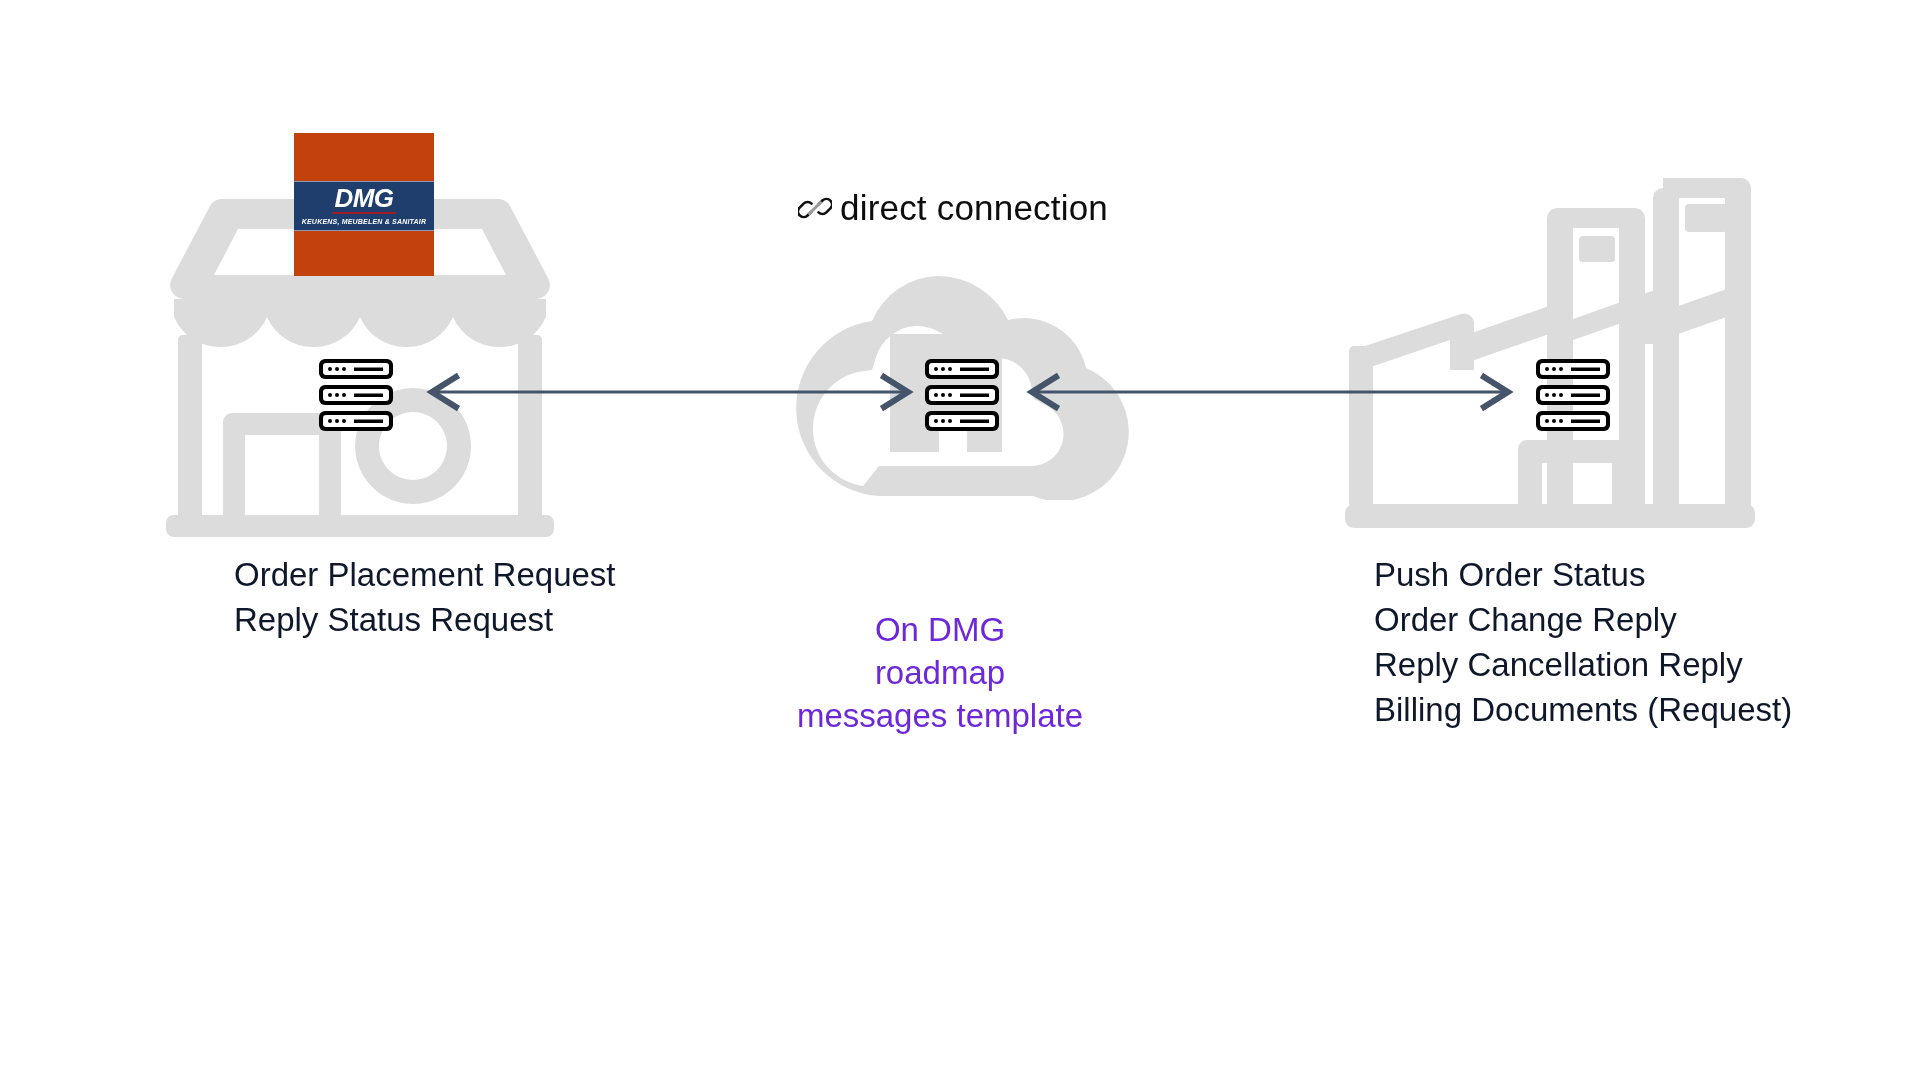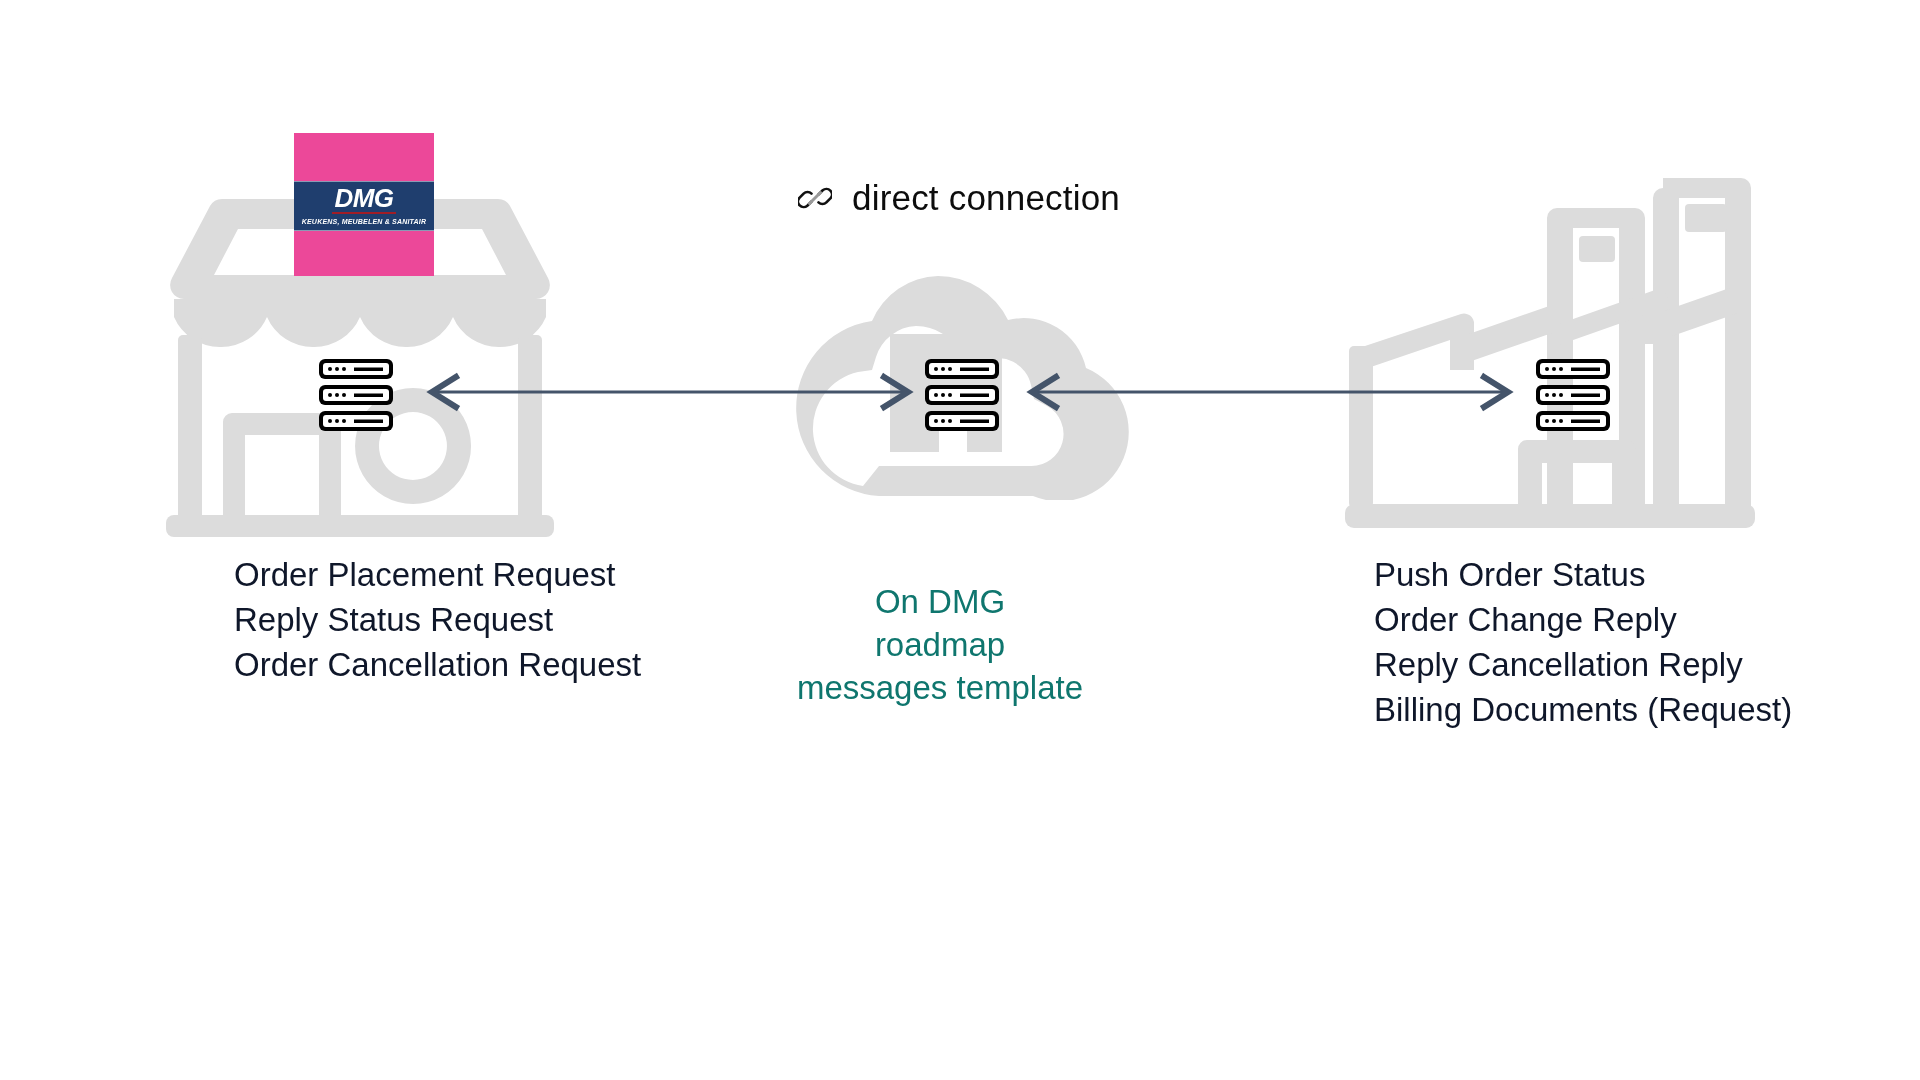--- a/index.html
+++ b/index.html
@@ -19,24 +19,24 @@
     position: absolute;
     left: 0; top: 0;
     width: 1920px;
     height: 1080px;
   }
 
   
   #direct-connection {
     position: absolute;
     left: 798px;
-    top: 180px;
+    top: 190px;
     display: flex;
     align-items: center;
-    gap: 20px;
+    gap: 8px;
     white-space: nowrap;
   }
   #direct-connection .dc-label {
     font-size: 35px;
     color: #0d0d0d;
     font-family: "Liberation Sans", sans-serif;
     letter-spacing: 0.2px;
     line-height: 1;
   }
   #direct-connection .dc-icon { display: block; }
@@ -53,26 +53,26 @@
     white-space: nowrap;
   }
   #left-messages  { left: 234px;  top: 552px; text-align: left; }
   #right-messages { left: 1374px; top: 552px; text-align: left; }
   .msg-list div { display: block; }
 
   
   #center-caption {
     position: absolute;
     left: 740px;
-    top: 580px;
+    top: 608px;
     width: 400px;
     text-align: center;
     font-size: 33px;
     line-height: 43px;
-    color: #0f766e;
+    color: #6d28d9;
     white-space: nowrap;
   }
 </style>
 </head>
 <body>
 
 <div id="stage">
 
   <svg class="glyph" style="left:160px; top:175px;" width="400" height="365" viewBox="0 0 400 365">
     <g fill="#dcdcdc">
@@ -91,21 +91,21 @@
       <rect x="358" y="160" width="24" height="190" rx="5"></rect>
 
       <rect x="6" y="340" width="388" height="22" rx="8"></rect>
 
       <path d="M72 238 h100 a9 9 0 0 1 9 9 v103 h-22 v-90 h-74 v90 h-22 v-103 a9 9 0 0 1 9 -9 z"></path>
 
       <path d="M253 213 a58 58 0 1 0 0.1 0 z m0 24 a34 34 0 1 1 -0.1 0 z"></path>
     </g>
   </svg>
 
-  <div class="glyph" style="left:294px; top:133px; width:140px; height:143px; background:#ec4899;">
+  <div class="glyph" style="left:294px; top:133px; width:140px; height:143px; background:#c2410c;">
     <div style="position:absolute; left:0; top:48px; width:140px; height:48px;
                 background:#1f3e6e; border-top:1px solid #8a9ab5; border-bottom:1px solid #8a9ab5;
                 display:flex; flex-direction:column; align-items:center; justify-content:center;">
       <div style="color:#ffffff; font-size:26px; font-weight:bold; font-style:italic;
                   font-family:'Liberation Sans', sans-serif; line-height:26px; letter-spacing:-0.5px;
                   border-bottom:2px solid #a01d26; padding:0 2px 1px 2px;">DMG</div>
       <div style="color:#ffffff; font-size:7px; font-weight:bold; font-style:italic;
                   font-family:'Liberation Sans', sans-serif; line-height:11px;
                   letter-spacing:0.2px; margin-top:2px;">KEUKENS, MEUBELEN &amp; SANITAIR</div>
     </div>
@@ -238,21 +238,20 @@
         <path d="M20.5 13.5 l4.2 -4.2 a5.6 5.6 0 0 1 7.9 7.9 l-4.2 4.2 a5.6 5.6 0 0 1 -7.9 0"></path>
         <path d="M11.5 22.5 l11 -11" stroke="#9a9a9a" stroke-width="3"></path>
       </g>
     </svg>
     <span class="dc-label">direct connection</span>
   </div>
 
   <div class="msg-list" id="left-messages">
     <div>Order Placement Request</div>
     <div>Reply Status Request</div>
-    <div>Order Cancellation Request</div>
   </div>
 
   <div id="center-caption">
     <div>On DMG</div>
     <div>roadmap</div>
     <div>messages template</div>
   </div>
 
   <div class="msg-list" id="right-messages">
     <div>Push Order Status</div>

